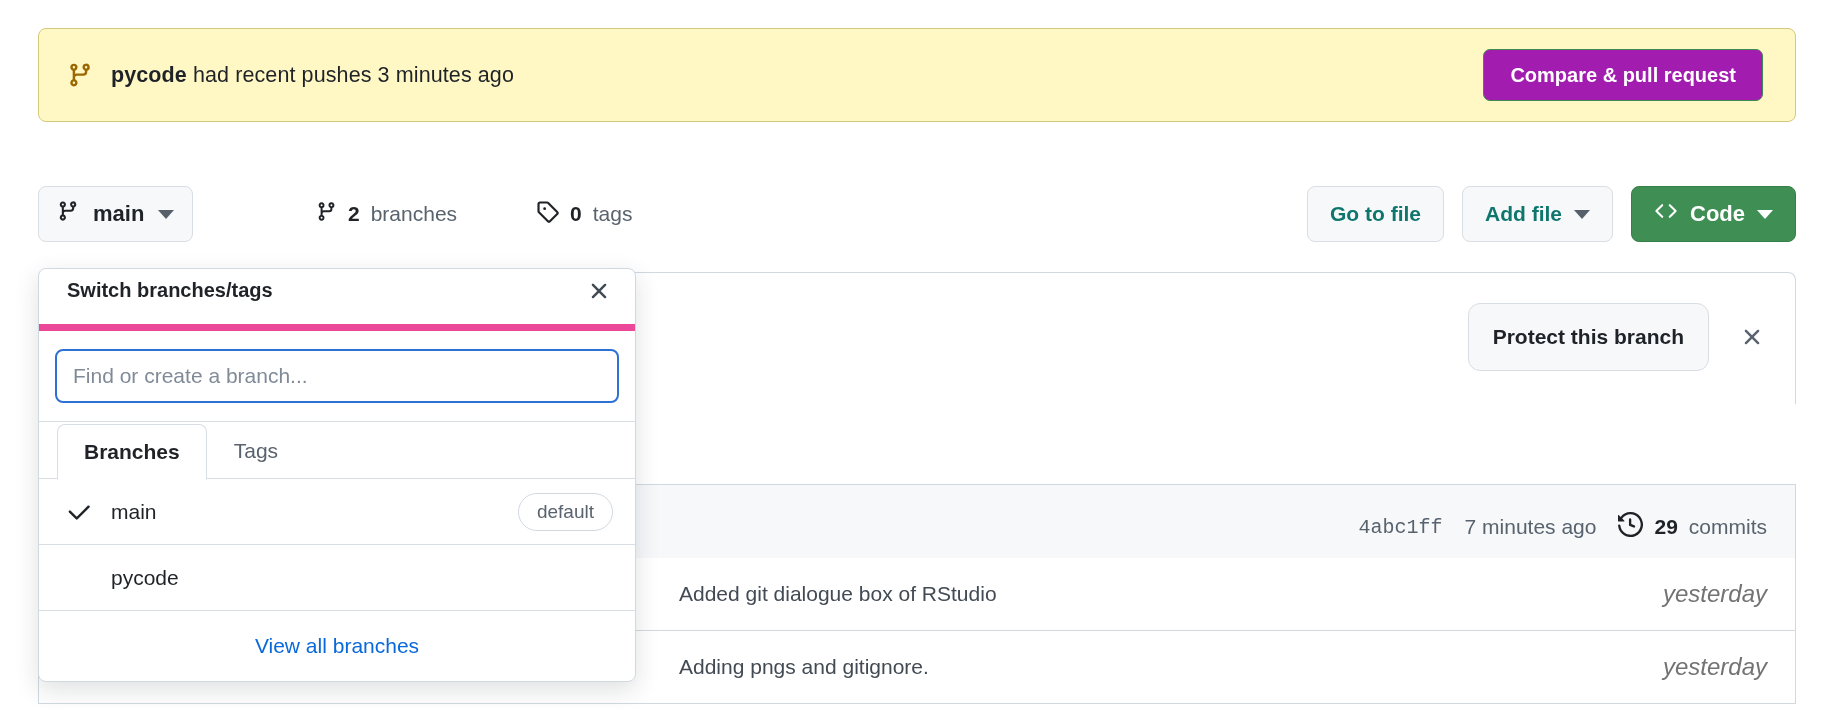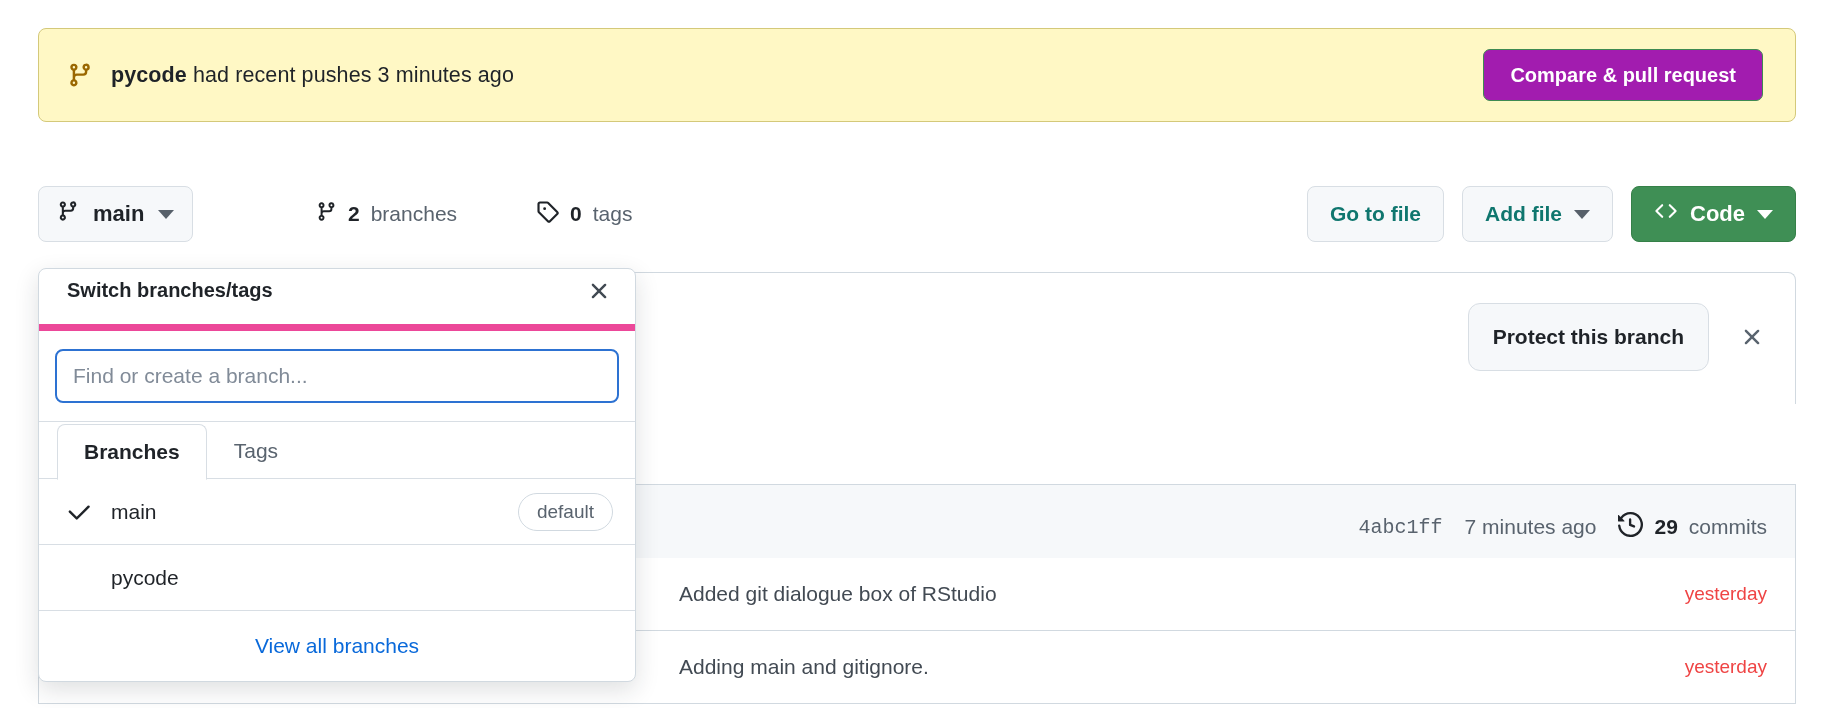--- a/index.html
+++ b/index.html
@@ -183,21 +183,21 @@
     border: 1px solid #d1d9e0;
     border-top: none;
     display: flex; align-items: center;
     padding: 0 28px 0 640px;
   }
   .file-row .msg {
     font-size: 21px; color: #424a53; white-space: nowrap; text-align: center;
   }
   .file-row .when {
     margin-left: auto;
-    font-size: 19px; color: #ef4444; white-space: nowrap;
+    font-size: 24px; color: #737373; white-space: nowrap; font-style: italic;
   }
   #file-row-0 { top: 558px; }
   #file-row-1 { top: 631px; }
 
   
   .dropdown {
     position: absolute;
     left: 38px; top: 268px;
     width: 598px;
     background: #ffffff;
@@ -380,21 +380,21 @@
         <span>commits</span>
       </span>
     </div>
   </div>
 
   <div class="file-row" id="file-row-0">
     <span class="msg">Added git dialogue box of RStudio</span>
     <span class="when">yesterday</span>
   </div>
   <div class="file-row" id="file-row-1">
-    <span class="msg">Adding main and gitignore.</span>
+    <span class="msg">Adding pngs and gitignore.</span>
     <span class="when">yesterday</span>
   </div>
 
   <div class="dropdown">
     <div class="dd-header">
       <span class="dd-title">Switch branches/tags</span>
       <div class="dd-close">
         <svg width="26" height="26" viewBox="0 0 16 16" fill="currentColor" aria-hidden="true">
           <path d="M3.72 3.72a.75.75 0 0 1 1.06 0L8 6.94l3.22-3.22a.749.749 0 0 1 1.275.326.749.749 0 0 1-.215.734L9.06 8l3.22 3.22a.749.749 0 0 1-.326 1.275.749.749 0 0 1-.734-.215L8 9.06l-3.22 3.22a.751.751 0 0 1-1.042-.018.751.751 0 0 1-.018-1.042L6.94 8 3.72 4.78a.75.75 0 0 1 0-1.06Z"></path>
         </svg>

